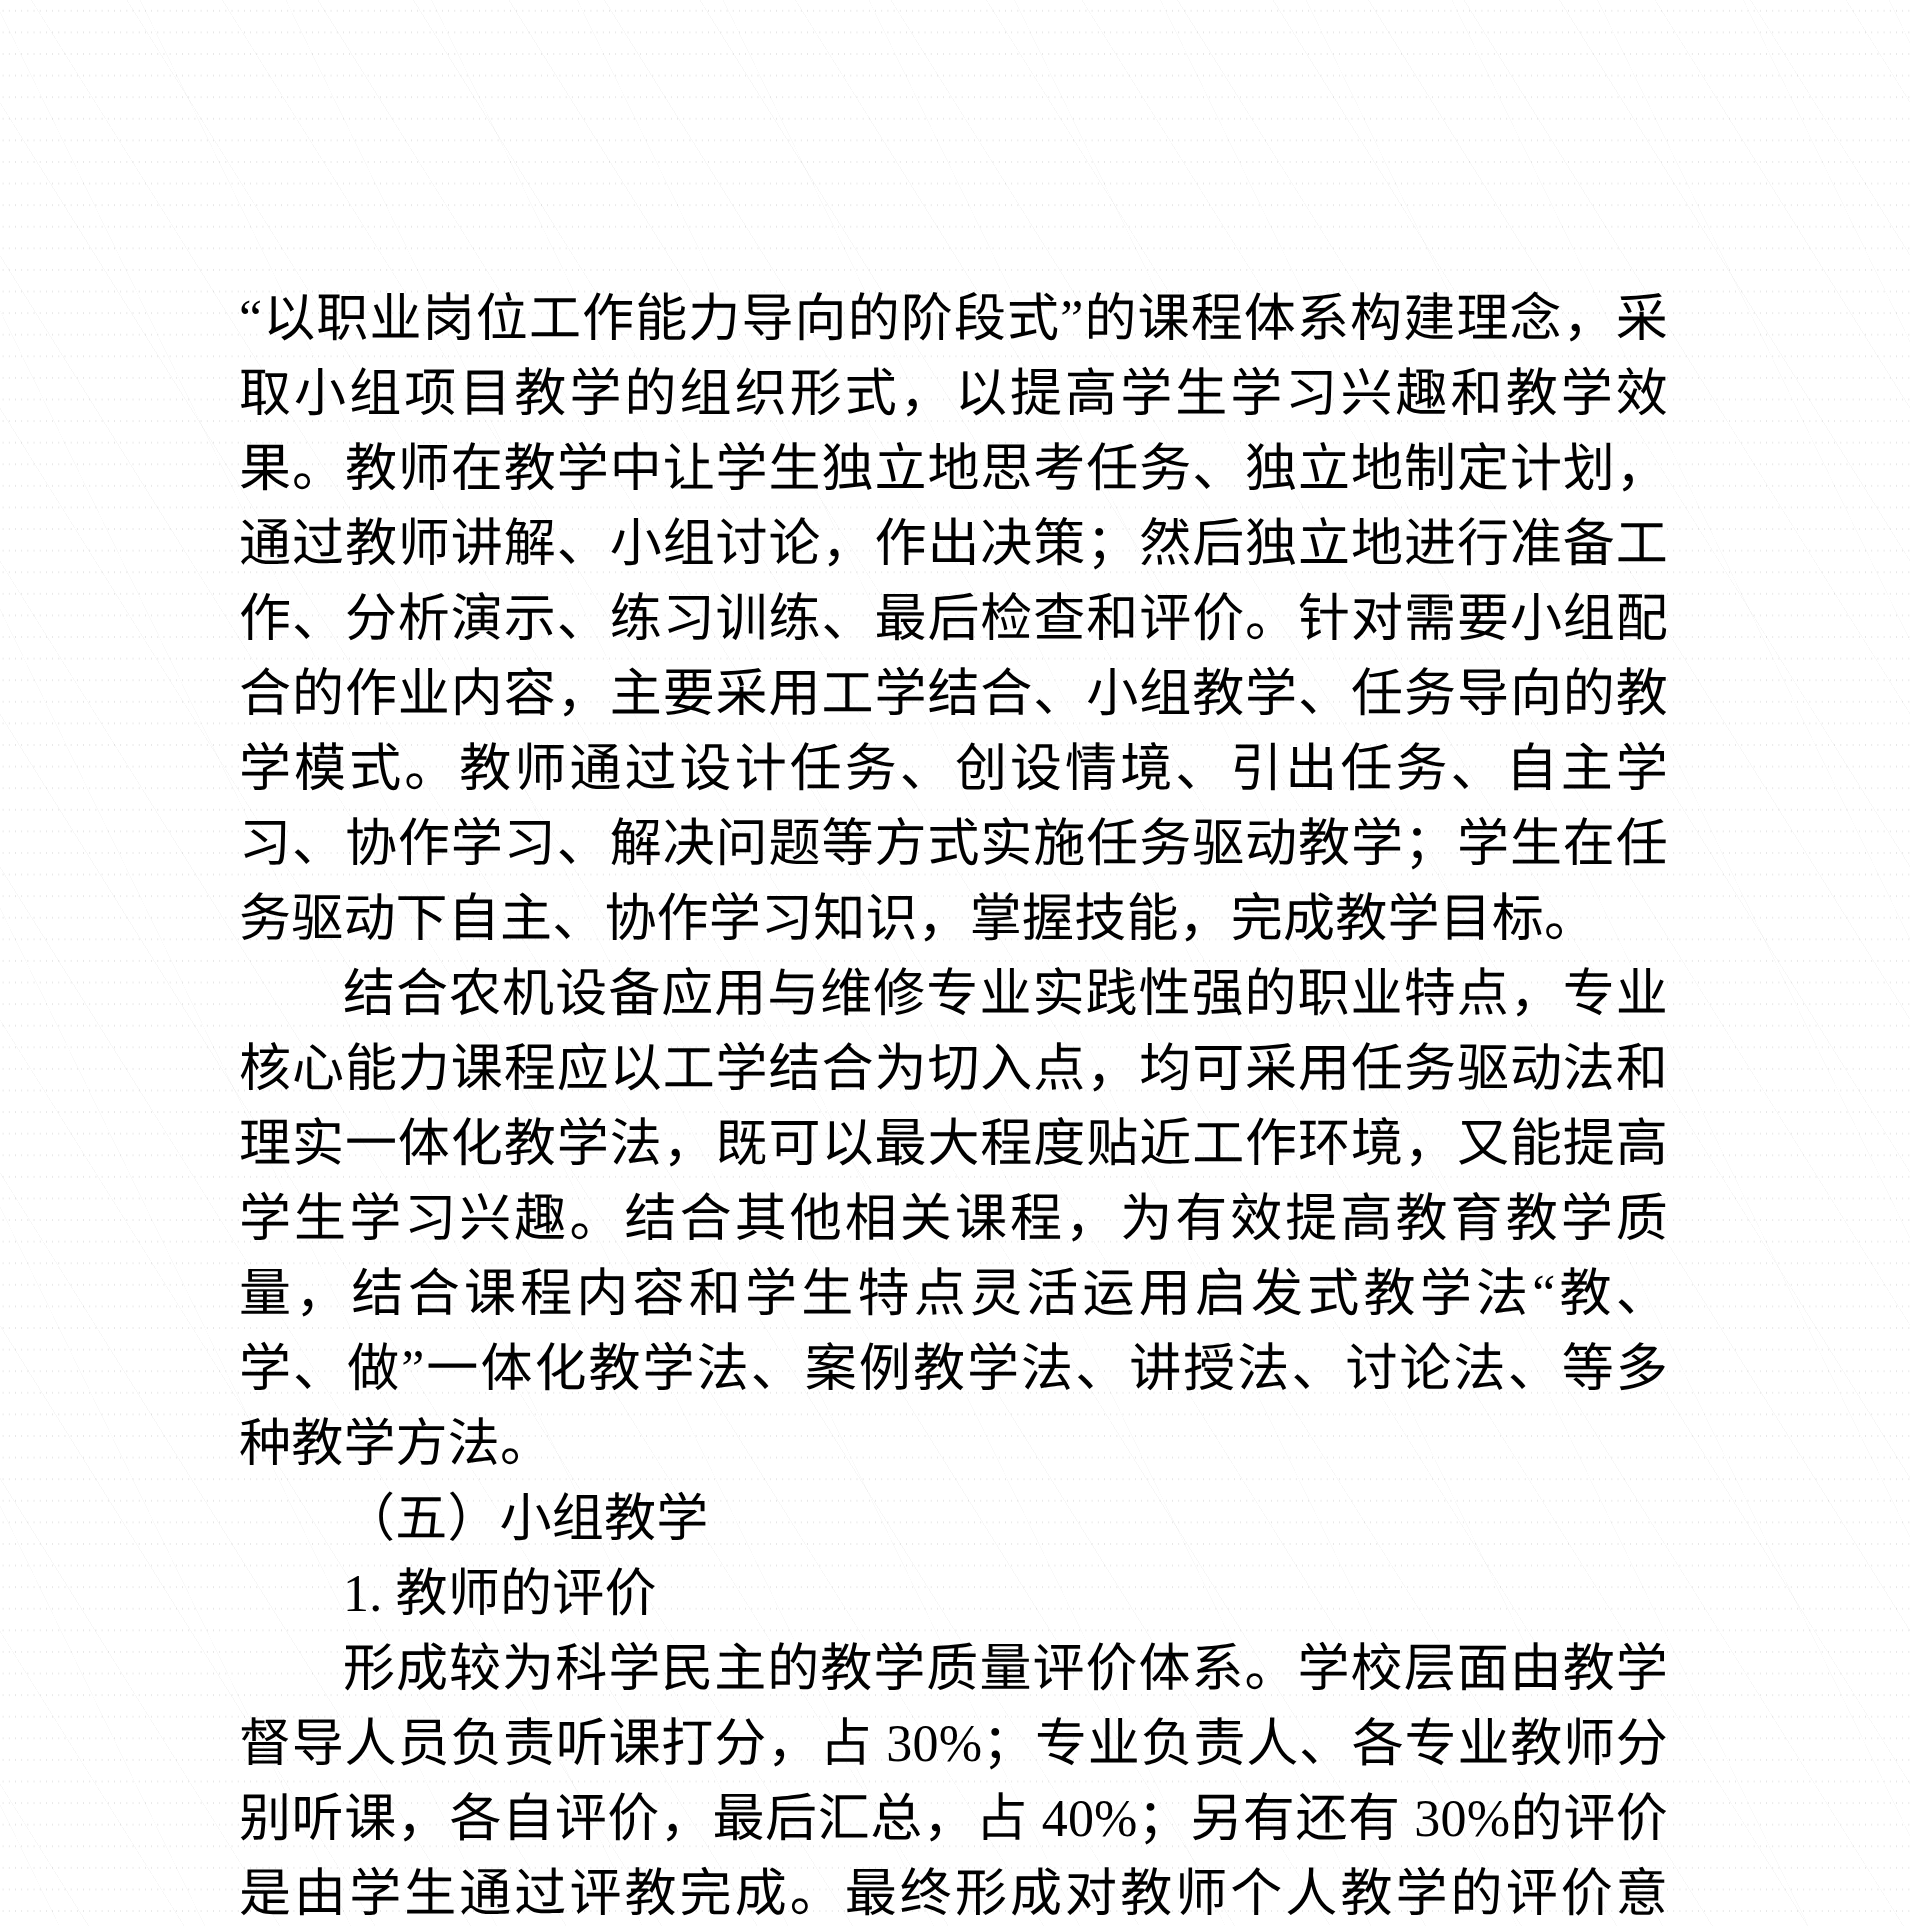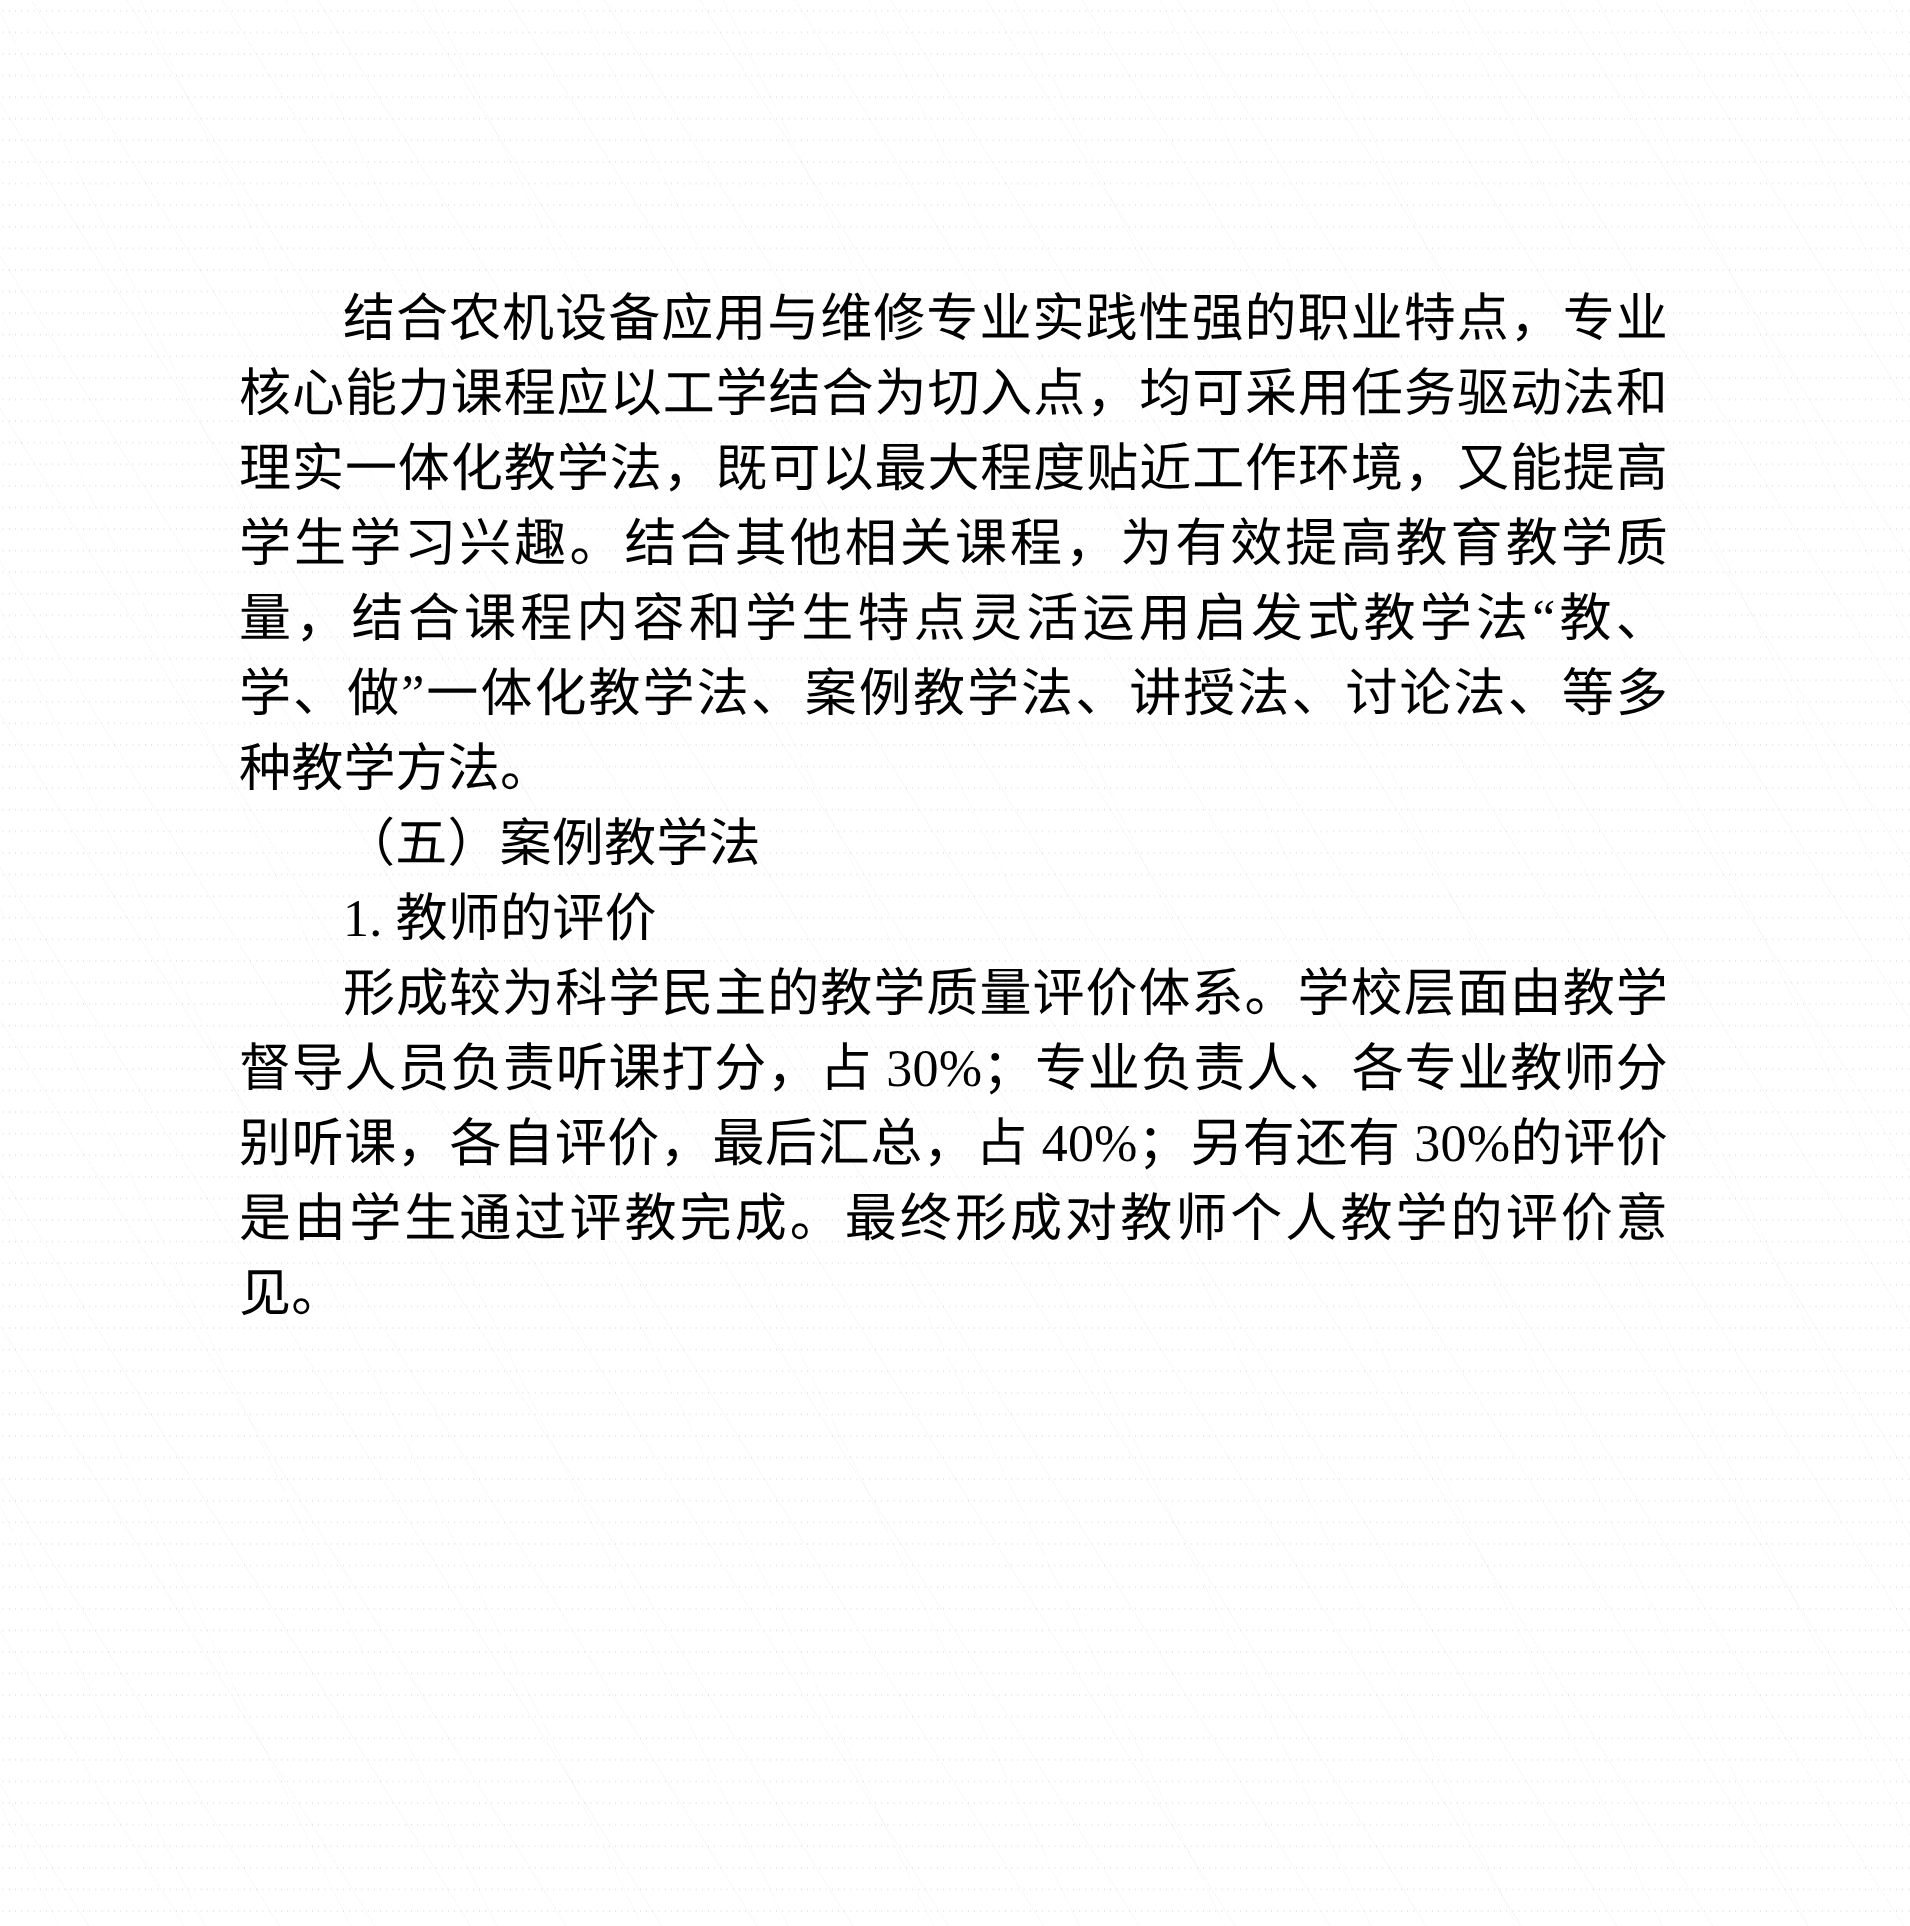--- a/index.html
+++ b/index.html
@@ -56,24 +56,25 @@
   .para { text-indent: 2em; }
   .para.no-indent { text-indent: 0; }
   .para.bold { font-weight: normal; }
 </style>
 </head>
 <body>
 
 <div class="page">
 
   <div class="doc-body">
+    <p class="para no-indent">“以职业岗位工作能力导向的阶段式”的课程体系构建理念，采取小组项目教学的组织形式，以提高学生学习兴趣和教学效果。教师在教学中让学生独立地思考任务、独立地制定计划，通过教师讲解、小组讨论，作出决策；然后独立地进行准备工作、分析演示、练习训练、最后检查和评价。针对需要小组配合的作业内容，主要采用工学结合、小组教学、任务导向的教学模式。教师通过设计任务、创设情境、引出任务、自主学习、协作学习、解决问题等方式实施任务驱动教学；学生在任务驱动下自主、协作学习知识，掌握技能，完成教学目标。</p>
 
     <p class="para">结合农机设备应用与维修专业实践性强的职业特点，专业核心能力课程应以工学结合为切入点，均可采用任务驱动法和理实一体化教学法，既可以最大程度贴近工作环境，又能提高学生学习兴趣。结合其他相关课程，为有效提高教育教学质量，结合课程内容和学生特点灵活运用启发式教学法“教、学、做”一体化教学法、案例教学法、讲授法、讨论法、等多种教学方法。</p>
 
-    <p class="para">（五）案例教学法</p>
+    <p class="para">（五）小组教学</p>
 
     <p class="para bold">1. 教师的评价</p>
 
     <p class="para">形成较为科学民主的教学质量评价体系。学校层面由教学督导人员负责听课打分，占 30%；专业负责人、各专业教师分别听课，各自评价，最后汇总，占 40%；另有还有 30%的评价是由学生通过评教完成。最终形成对教师个人教学的评价意见。</p>
 
   </div>
 
 </div>
 
 

